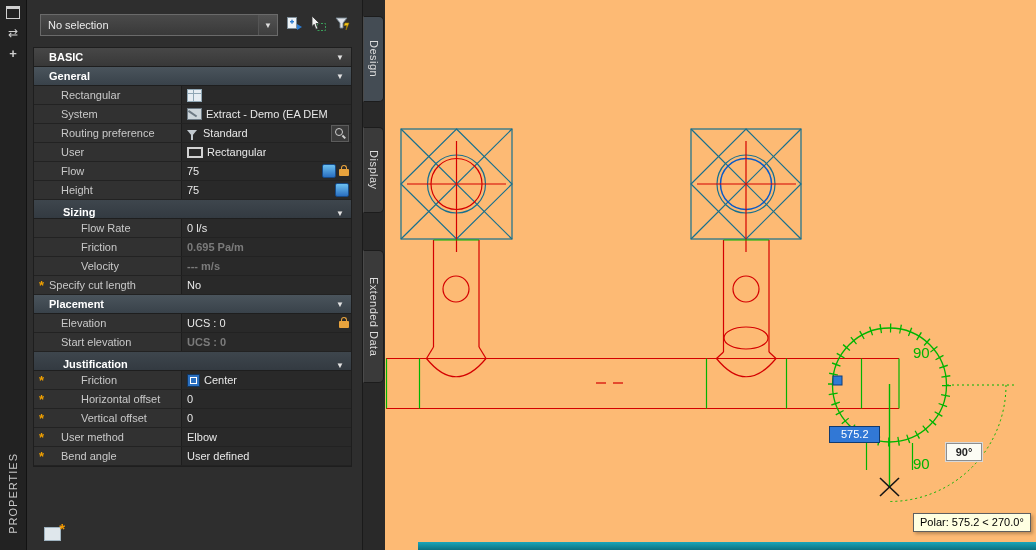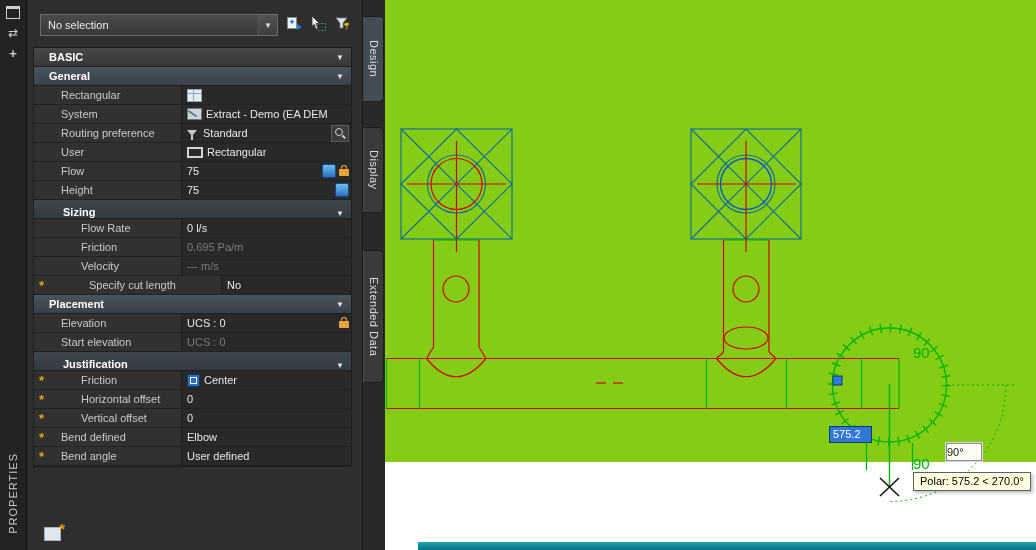--- a/index.html
+++ b/index.html
@@ -29,25 +29,25 @@
   .phead{display:flex;align-items:center;height:19px;box-sizing:border-box;border-bottom:1px solid #1e1e1e;background:linear-gradient(#4a545c,#39424a);color:#fff;font-size:11px;font-weight:bold;padding-left:15px;}
   .phead.basic{background:linear-gradient(#474747,#383838);}
   .phead.sub{padding-left:29px;background:linear-gradient(#3e464d,#333a41);align-items:flex-end;}
   .chev{margin-left:auto;margin-right:7px;color:#e2e2e2;font-size:8px;font-weight:normal;}
   .chev::before{content:"▼";}
   .prow{display:flex;align-items:center;height:19px;box-sizing:border-box;border-bottom:1px solid #222;background:#313131;}
   .g{width:15px;flex:0 0 15px;text-align:center;}
   .star{color:#f0a000;font-weight:bold;font-size:13px;line-height:12px;display:inline-block;}
   .star::before{content:"*";}
   .lab{width:132px;flex:0 0 132px;box-sizing:border-box;color:#c9c9c9;font-size:11px;white-space:nowrap;overflow:hidden;padding-left:12px;}
-  .lab.l0{padding-left:0;margin-left:40px;}
+  .lab.l0{padding-left:0;}
   .lab.l2{padding-left:32px;}
   .val{flex:1;display:flex;align-items:center;background:#292929;height:100%;border-left:1px solid #1d1d1d;padding-left:5px;color:#e8e8e8;font-size:11px;overflow:hidden;}
   .vt{white-space:nowrap;overflow:hidden;}
-  .dim .vt{color:#7b7b7b;}
+  .dim .vt{color:#7b7b7b;font-weight:bold;}
   .ricons{margin-left:auto;margin-right:2px;display:flex;align-items:center;gap:3px;}
 
   
   .icon-table{position:relative;width:13px;height:11px;border:1px solid #8fa6b4;background:#e6edf2;margin-right:4px;flex:0 0 auto;}
   .icon-table::before{content:"";position:absolute;left:5px;top:0;bottom:0;width:1px;background:#8fa6b4;}
   .icon-table::after{content:"";position:absolute;left:0;right:0;top:3px;height:1px;background:#8fa6b4;}
   .icon-system{position:relative;width:13px;height:10px;background:#cdd6db;border:1px solid #6d7a84;margin-right:4px;flex:0 0 auto;}
   .icon-system::after{content:"";position:absolute;left:1px;top:1px;width:10px;height:1.5px;background:#6d7a84;transform:rotate(35deg);transform-origin:left top;}
   .icon-funnel{width:0;height:0;border-left:5px solid transparent;border-right:5px solid transparent;border-top:6px solid #c2c9cf;position:relative;margin-right:6px;flex:0 0 auto;}
   .icon-funnel::after{content:"";position:absolute;left:-1px;top:-2px;width:2px;height:6px;background:#c2c9cf;}
@@ -65,25 +65,25 @@
 
   
   .tabstrip{position:absolute;left:363px;top:0;width:22px;height:550px;background:#292929;}
   .vtab{position:absolute;left:0;width:21px;box-sizing:border-box;background:#3a3a3a;border:1px solid #1c1c1c;border-left:1px solid #4a4a4a;border-radius:0 5px 5px 0;color:#dcdcdc;font-size:11px;writing-mode:vertical-rl;display:flex;align-items:center;justify-content:center;letter-spacing:.5px;white-space:nowrap;}
   .vtab.active{background:#444c54;}
   #tab-design{top:16px;height:86px;}
   #tab-display{top:127px;height:86px;}
   #tab-extended{top:250px;height:133px;}
 
   
-  .canvas{position:absolute;left:385px;top:0;width:651px;height:462px;background:#84cc16;}
+  .canvas{position:absolute;left:385px;top:0;width:651px;height:550px;background:#fdba74;}
   .canvas svg{position:absolute;left:0;top:0;}
-  .dyn-input{position:absolute;left:444px;top:426px;width:38px;height:15px;background:#3178d6;border:1px solid #123a6e;color:#fff;font-size:11px;line-height:15px;padding-left:3px;}
-  .angle-badge{position:absolute;left:561px;top:443px;width:34px;height:16px;background:#fcfcf4;border:1px solid #8e8e8e;outline:1px solid #d8d8d8;color:#222;font-size:11px;line-height:16px;text-align:left;}
-  .polar-tip{position:absolute;left:528px;top:472px;background:#ffffe1;border:1px solid #5f5f5f;color:#000;font-size:11px;line-height:15px;padding:1px 6px;white-space:nowrap;box-shadow:2px 2px 3px rgba(0,0,0,.25);}
+  .dyn-input{position:absolute;left:444px;top:426px;width:38px;height:15px;background:#3178d6;border:1px solid #123a6e;color:#fff;font-size:11px;line-height:15px;padding-left:11px;}
+  .angle-badge{position:absolute;left:561px;top:443px;width:34px;height:16px;background:#fcfcf4;border:1px solid #8e8e8e;outline:1px solid #d8d8d8;color:#222;font-size:11px;line-height:16px;text-align:center;font-weight:bold;}
+  .polar-tip{position:absolute;left:528px;top:513px;background:#ffffe1;border:1px solid #5f5f5f;color:#000;font-size:11px;line-height:15px;padding:1px 6px;white-space:nowrap;box-shadow:2px 2px 3px rgba(0,0,0,.25);}
   .bottom-bar{position:absolute;left:33px;top:542px;width:618px;height:8px;background:linear-gradient(#19a6ba,#0c7080);}
 </style>
 </head>
 <body>
 
 <div id="app">
 
   <div class="dock">
     <div class="dock-icons">
       <span class="dk1"></span>
@@ -273,21 +273,21 @@
         <span class="g"><span class="star"></span></span>
         <span class="lab l2">Vertical offset</span>
         <span class="val">
             <span class="vt">0</span>
           </span>
       </div>
 
 
       <div class="prow">
         <span class="g"><span class="star"></span></span>
-        <span class="lab">Bend defined</span>
+        <span class="lab">User method</span>
         <span class="val">
             <span class="vt">Elbow</span>
           </span>
       </div>
       <div class="prow">
         <span class="g"><span class="star"></span></span>
         <span class="lab">Bend angle</span>
         <span class="val">
             <span class="vt">User defined</span>
           </span>

